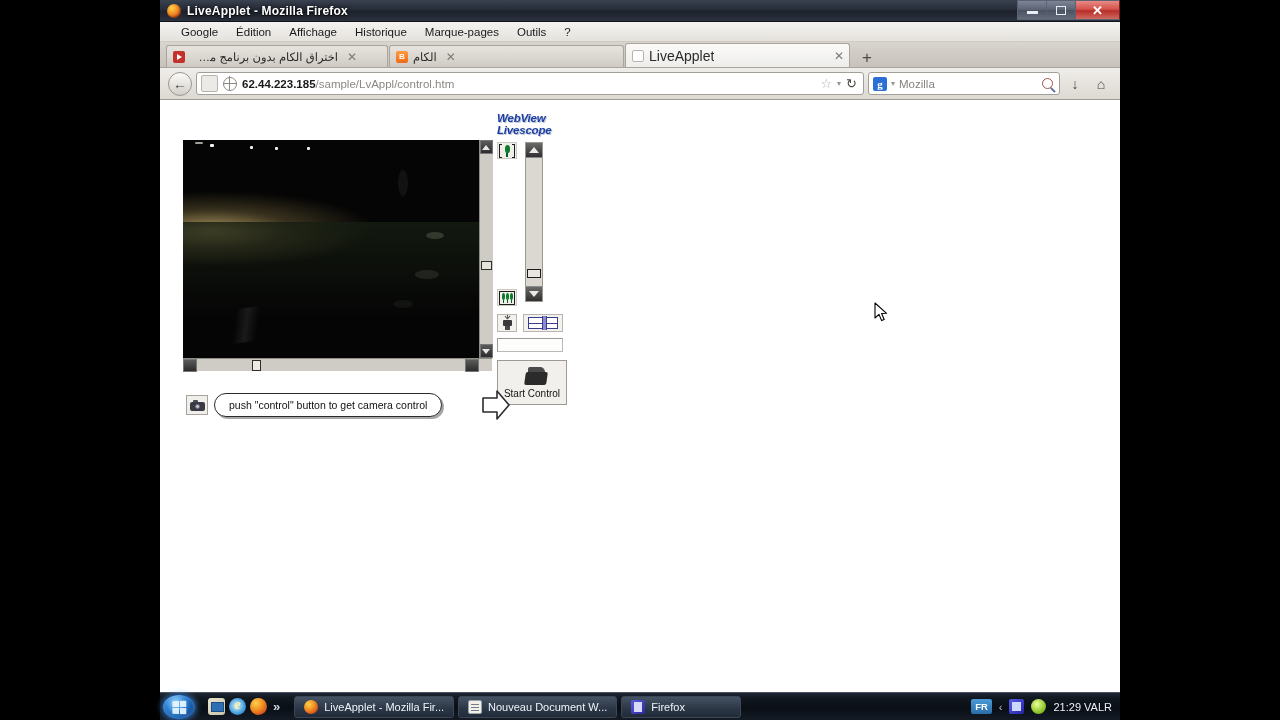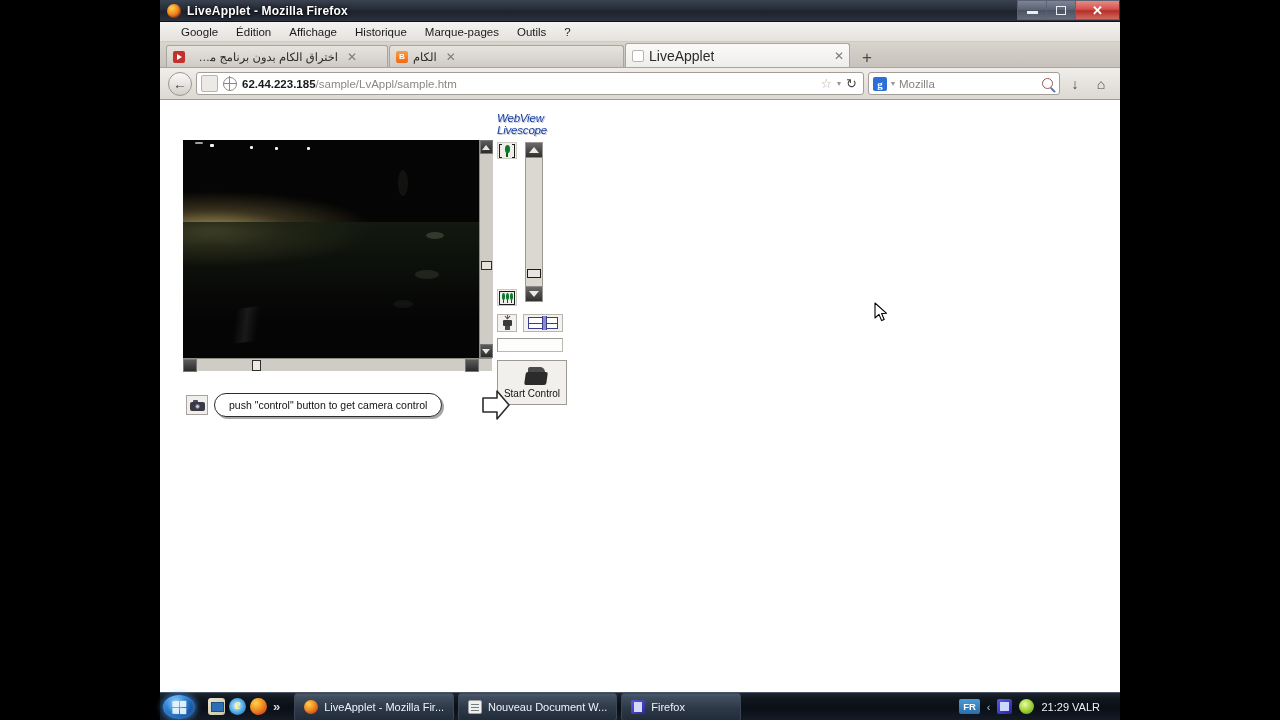--- a/index.html
+++ b/index.html
@@ -252,21 +252,21 @@
   .hsb-thumb {
     position: absolute; top: 1px; left: 55px; width: 9px; height: 11px;
     background: #eceae3; border: 1px solid #2e2e2e;
   }
   .corner { width: 13px; height: 13px; background: #cfccc5; border-top:1px solid #8f8b85; }
 
   
   .ctrl-col { width: 76px; margin-left: 5px; position: relative; }
   .logo {
     font-family: "Liberation Sans", sans-serif;
-    font-style: italic; font-weight: normal; font-size: 11.5px;
+    font-style: italic; font-weight: bold; font-size: 11.5px;
     color: #1b3fa0; line-height: 11.5px; letter-spacing: -.2px;
     text-shadow: 1px 1px 0 rgba(140,150,190,.55);
     margin-bottom: 6px; margin-top: -27px;
   }
   .zoom-row { display: flex; gap: 8px; align-items: flex-start; }
   .icon-btn {
     width: 20px; height: 17px; background: #f0eee9;
     border: 1px solid #ccc8c2; display: flex; align-items: center; justify-content: center;
   }
   .tele-icon { position: relative; width: 16px; height: 14px; }
@@ -418,35 +418,35 @@
   }
   .ql.explorer { background: linear-gradient(135deg,#e8e4d0 0%,#c9c3a6 100%); position: relative; }
   .ql.explorer::after{content:'';position:absolute;left:3px;top:4px;width:11px;height:8px;background:#2d6fb5;border:1px solid #1b4e85;}
   .ql.ie { background: radial-gradient(circle at 45% 45%, #eaf4ff 0%, #4aa3e0 55%, #1a5fa0 100%); border-radius:50%; position:relative; }
   .ql.ie::after{content:'e';position:absolute;left:0;right:0;top:-1px;font-family:"Liberation Serif",serif;font-style:italic;font-weight:bold;font-size:14px;color:#f5f7a0;text-align:center;}
   .ql.ff { border-radius:50%; background: radial-gradient(circle at 35% 30%, #ffd24a 0%, #f08b22 45%, #d4521d 75%, #8c2f10 100%); }
   .ql-more { color:#cfd8e4; font-size: 13px; font-weight:bold; margin-left:2px; }
 
   .tasks { display: flex; align-items: center; gap: 4px; margin-left: 8px; }
   .task {
-    height: 28px; min-width: 150px; max-width: 160px; padding: 0 9px;
+    height: 22px; min-width: 150px; max-width: 160px; padding: 0 9px;
     display: flex; align-items: center; gap: 6px;
     border: 1px solid #3c4756; border-radius: 3px;
     background: linear-gradient(to bottom, rgba(110,130,155,.55), rgba(40,52,68,.65));
     color: #eef3fa; font-size: 11px; white-space: nowrap; overflow: hidden;
   }
   .task .tl { overflow: hidden; text-overflow: ellipsis; }
   .t-ico { width: 14px; height: 14px; flex: 0 0 14px; border-radius: 2px; }
   .t-ico.ff { border-radius:50%; background: radial-gradient(circle at 35% 30%, #ffd24a 0%, #f08b22 45%, #d4521d 75%, #8c2f10 100%); }
   .t-ico.doc { background: #f2efe6; border: 1px solid #9aa3ae; position: relative; }
   .t-ico.doc::after{content:'';position:absolute;left:2px;top:3px;right:2px;height:1px;background:#6e7c8c;box-shadow:0 3px 0 #6e7c8c,0 6px 0 #6e7c8c;}
   .t-ico.flash { background: linear-gradient(135deg,#5a5ae0,#2a2a9a); position:relative; }
   .t-ico.flash::after{content:'';position:absolute;left:3px;top:2px;width:8px;height:10px;background:#d8d8f8;}
 
-  .tray { margin-left: auto; display: flex; align-items: center; gap: 7px; padding-right: 20px; }
+  .tray { margin-left: auto; display: flex; align-items: center; gap: 7px; padding-right: 8px; }
   .tray-lang {
     background: linear-gradient(to bottom,#4a9ad8,#2a6ea8); color:#fff;
     font-size: 9.5px; font-weight: bold; padding: 2px 4px; border-radius: 2px;
   }
   .tray-chev { color: #b9c6d6; font-size: 11px; }
   .tray-ico { width: 15px; height: 15px; border-radius: 2px; }
   .tray-ico.net { background: linear-gradient(135deg,#5a5ae8,#2424a8); position:relative; }
   .tray-ico.net::after{content:'';position:absolute;left:3px;top:3px;width:9px;height:9px;background:#ccd6ff;}
   .tray-ico.shield { background: radial-gradient(circle at 40% 35%, #eaff9a, #8fc62b 60%, #5d8a16); border-radius:50%; }
   .tray-time { color: #eaf0f8; font-size: 11px; white-space: nowrap; }
@@ -502,21 +502,21 @@
         <span class="tab-close" style="margin-left:auto">✕</span>
       </div>
       <div class="tab-new">+</div>
     </div>
 
     <div class="navbar">
       <div class="nav-back">←</div>
       <div class="urlbar">
         <span class="site-icon"></span>
         <span class="globe-icon"></span>
-        <span class="url-text"><b>62.44.223.185</b><span>/sample/LvAppl/sample.htm</span></span>
+        <span class="url-text"><b>62.44.223.185</b><span>/sample/LvAppl/control.htm</span></span>
         <span class="url-right">
           <span class="star-icon">☆</span>
           <span class="chev">▾</span>
           <span class="reload-icon">↻</span>
         </span>
       </div>
       <div class="searchbar">
         <span class="g-icon">g</span>
         <span class="chev">▾</span>
         <span class="search-ph">Mozilla</span>

